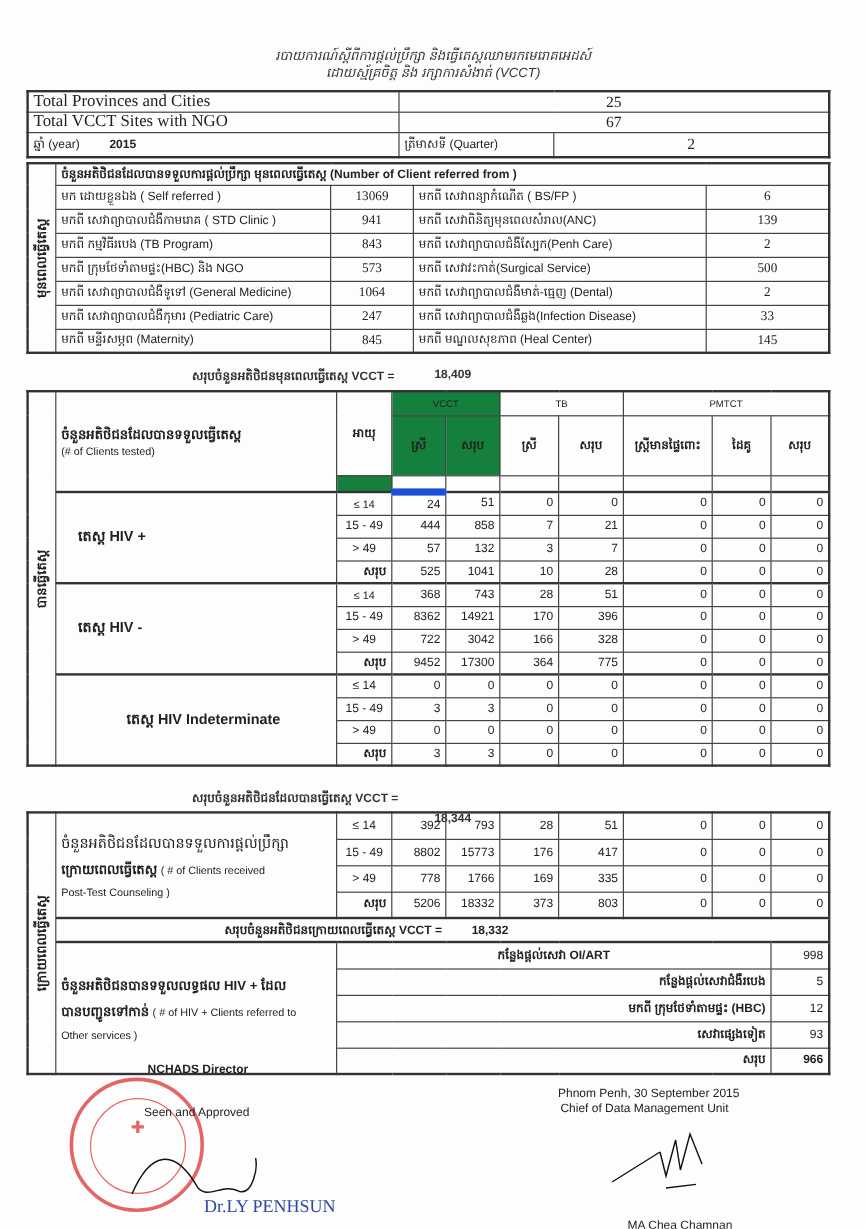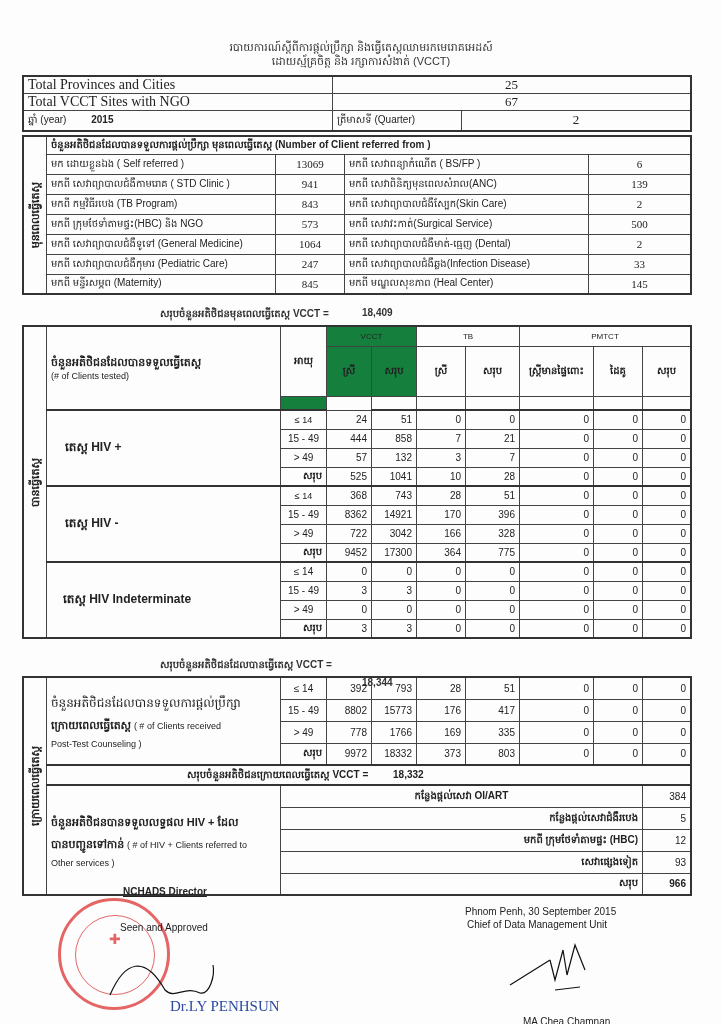--- a/index.html
+++ b/index.html
@@ -1,21 +1,21 @@
 <!DOCTYPE html>
 <html><head>
 <meta charset="utf-8">
 <style>
   html, body { margin:0; padding:0; }
   body {
     width:722px; height:1024px; background:#fdfdfd; position:relative; overflow:hidden;
     font-family:"Liberation Sans", "DejaVu Sans", sans-serif; color:#222;
   }
   .abs { position:absolute; }
-  .title { left:0; width:722px; text-align:center; font-size:11px; line-height:14px; color:#333; }
+  .title { left:0; width:722px; text-align:center; font-size:11px; line-height:14px; color:#333;font-style:italic; }
   table { border-collapse:collapse; }
   td { border:1px solid #444; padding:0 4px; font-size:10px; }
   .serif { font-family:"Liberation Serif","DejaVu Serif",serif; }
   .num { text-align:center; font-family:"Liberation Serif","DejaVu Serif",serif; font-size:11px; }
   .numsans { text-align:right; font-size:10px; }
   .center { text-align:center; }
   .thick { border:2px solid #333; }
   .grey { background:#15803d; }
   .vlabel {
     writing-mode:vertical-rl; transform:rotate(180deg); font-weight:bold; font-size:11px; text-align:center;
@@ -71,21 +71,21 @@
   </tr>
   <tr style="height:20px;">
     <td>មកពី សេវាព្យាបាលជំងឺកាមរោគ ( STD Clinic )</td>
     <td class="num">941</td>
     <td>មកពី សេវាពិនិត្យមុនពេលសំរាល(ANC)</td>
     <td class="num">139</td>
   </tr>
   <tr style="height:20px;">
     <td>មកពី កម្មវិធីរបេង (TB Program)</td>
     <td class="num">843</td>
-    <td>មកពី សេវាព្យាបាលជំងឺស្បែក(Skin Care)</td>
+    <td>មកពី សេវាព្យាបាលជំងឺស្បែក(Penh Care)</td>
     <td class="num">2</td>
   </tr>
   <tr style="height:20px;">
     <td>មកពី ក្រុមថែទាំតាមផ្ទះ(HBC) និង NGO</td>
     <td class="num">573</td>
     <td>មកពី សេវាវះកាត់(Surgical Service)</td>
     <td class="num">500</td>
   </tr>
   <tr style="height:20px;">
     <td>មកពី សេវាព្យាបាលជំងឺទូទៅ (General Medicine)</td>
@@ -141,21 +141,21 @@
         <td></td>
         <td></td>
         <td></td>
         <td></td>
         <td></td>
   </tr>
 
   <tr style="height:19px;">
     <td rowspan="4" style="padding-left:18px; font-size:12px; font-weight:bold; border-top:2px solid #333;">តេស្ត HIV +</td>
     <td class="center" style="font-size:9px; border-top:2px solid #333;">≤ 14</td>
-    <td class="numsans" style="border-top:1px solid #1d4ed8;">24</td>
+    <td class="numsans" style="border-top:6px solid #1d4ed8;">24</td>
     <td class="numsans" style="border-top:2px solid #333;">51</td>
     <td class="numsans" style="border-top:2px solid #333;">0</td>
     <td class="numsans" style="border-top:2px solid #333;">0</td>
     <td class="numsans" style="border-top:2px solid #333;">0</td>
     <td class="numsans" style="border-top:2px solid #333;">0</td>
     <td class="numsans" style="border-top:2px solid #333;">0</td>
   </tr>
   <tr style="height:19px;">
     <td class="center">15 - 49</td>
     <td class="numsans">444</td>
@@ -223,21 +223,21 @@
     <td class="numsans">9452</td>
     <td class="numsans">17300</td>
     <td class="numsans">364</td>
     <td class="numsans">775</td>
     <td class="numsans">0</td>
     <td class="numsans">0</td>
     <td class="numsans">0</td>
   </tr>
 
   <tr style="height:19px;">
-    <td rowspan="4" style="padding-left:16px; font-size:12px; font-weight:bold; border-top:2px solid #333;">តេស្ត HIV Indeterminate</td>
+    <td rowspan="4" style="padding-left:16px; font-size:12px; font-weight:bold; border-top:2px solid #333;text-align:center;">តេស្ត HIV Indeterminate</td>
     <td class="center" style="border-top:2px solid #333;">≤ 14</td>
     <td class="numsans" style="border-top:2px solid #333;">0</td>
     <td class="numsans" style="border-top:2px solid #333;">0</td>
     <td class="numsans" style="border-top:2px solid #333;">0</td>
     <td class="numsans" style="border-top:2px solid #333;">0</td>
     <td class="numsans" style="border-top:2px solid #333;">0</td>
     <td class="numsans" style="border-top:2px solid #333;">0</td>
     <td class="numsans" style="border-top:2px solid #333;">0</td>
   </tr>
   <tr style="height:19px;">
@@ -310,42 +310,42 @@
     <td class="numsans">778</td>
     <td class="numsans">1766</td>
     <td class="numsans">169</td>
     <td class="numsans">335</td>
     <td class="numsans">0</td>
     <td class="numsans">0</td>
     <td class="numsans">0</td>
   </tr>
   <tr style="height:22px;">
     <td class="center" style="text-align:right; font-weight:bold;">សរុប</td>
-    <td class="numsans">9972</td>
+    <td class="numsans">5206</td>
     <td class="numsans">18332</td>
     <td class="numsans">373</td>
     <td class="numsans">803</td>
     <td class="numsans">0</td>
     <td class="numsans">0</td>
     <td class="numsans">0</td>
   </tr>
   <tr style="height:20px;">
     <td colspan="9" style="padding-left:140px; font-weight:bold; border-top:2px solid #333;">
       <span>សរុបចំនួនអតិថិជនក្រោយពេលធ្វើតេស្ត VCCT =</span>
       <span style="margin-left:22px;">18,332</span>
     </td>
   </tr>
   <tr style="height:22px;">
     <td rowspan="5" style="vertical-align:middle; line-height:22px; border-top:2px solid #333;">
       <div style="font-weight:bold; font-size:11px;">ចំនួនអតិថិជនបានទទួលលទ្ធផល HIV + ដែល</div>
       <div><b style="font-size:11px;">បានបញ្ជូនទៅកាន់</b> <span style="font-size:9px;">( # of HIV + Clients referred to</span></div>
       <div style="font-size:9px; line-height:14px;">Other services )</div>
     </td>
     <td colspan="7" style="text-align:center; font-weight:bold; border-top:2px solid #333;">កន្លែងផ្ដល់សេវា OI/ART</td>
-    <td class="numsans" style="border-top:2px solid #333;">384</td>
+    <td class="numsans" style="border-top:2px solid #333;">998</td>
   </tr>
   <tr style="height:22px;">
     <td colspan="7" style="text-align:right; font-weight:bold;">កន្លែងផ្ដល់សេវាជំងឺរបេង</td>
     <td class="numsans">5</td>
   </tr>
   <tr style="height:22px;">
     <td colspan="7" style="text-align:right; font-weight:bold;">មកពី ក្រុមថែទាំតាមផ្ទះ (HBC)</td>
     <td class="numsans">12</td>
   </tr>
   <tr style="height:22px;">
@@ -357,21 +357,21 @@
     <td class="numsans" style="font-weight:bold;">966</td>
   </tr>
 </tbody>
   </table>
 
 <div class="abs stamp" style="left:58px; top:898px;">
   <div class="stamp-inner"></div>
   <div class="abs" style="left:48px; top:30px; font-size:14px; color:#d33;">✚</div>
 </div>
 <div class="abs sig" style="left:120px; top:922px;">Seen and Approved</div>
-<div class="abs sig" style="left:123px; top:886px; font-weight:bold;text-decoration:underline;">NCHADS Director</div>
+<div class="abs sig" style="left:123px; top:886px; font-weight:bold;">NCHADS Director</div>
 <svg class="abs" style="left:105px; top:955px;" width="120" height="50">
   <path d="M5 40 C 20 5, 40 0, 60 35 C 70 45, 80 30, 95 38 C 105 40, 110 20, 108 10" stroke="#111" stroke-width="1.2" fill="none"></path>
 </svg>
 <div class="abs serif" style="left:170px; top:998px; font-size:15px; color:#2b4aa0;">Dr.LY PENHSUN</div>
 
 <div class="abs sig" style="left:465px; top:906px;">Phnom Penh, 30  September  2015</div>
 <div class="abs sig" style="left:467px; top:919px;">Chief of Data Management Unit</div>
 <svg class="abs" style="left:505px; top:935px;" width="90" height="60">
   <path d="M5 50 L 45 25 M 45 25 L 50 45 L 58 15 L 62 40 L 70 10 L 80 35 M 50 55 L 75 52" stroke="#111" stroke-width="1.2" fill="none"></path>
 </svg>

